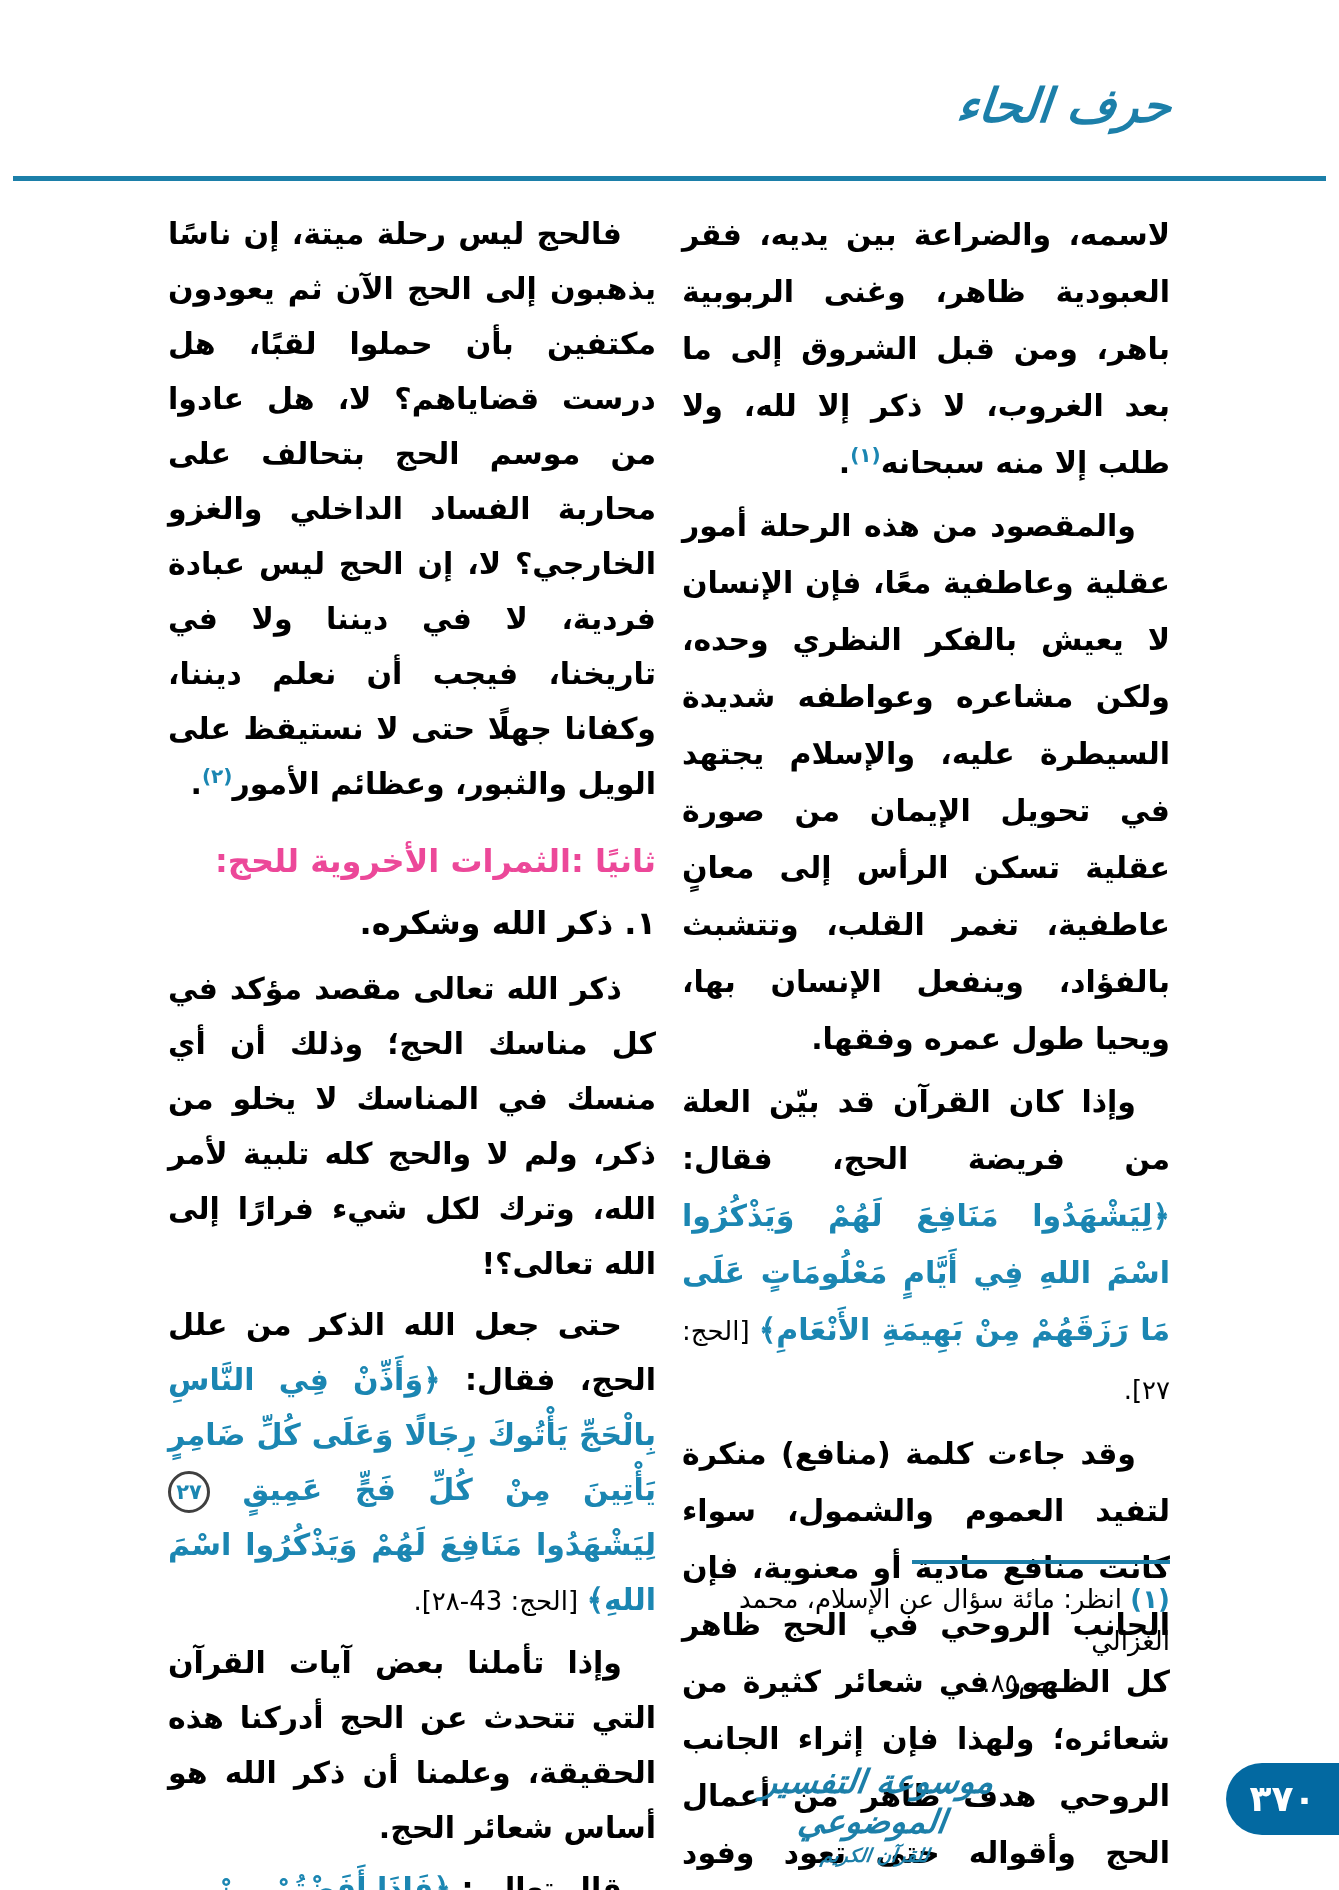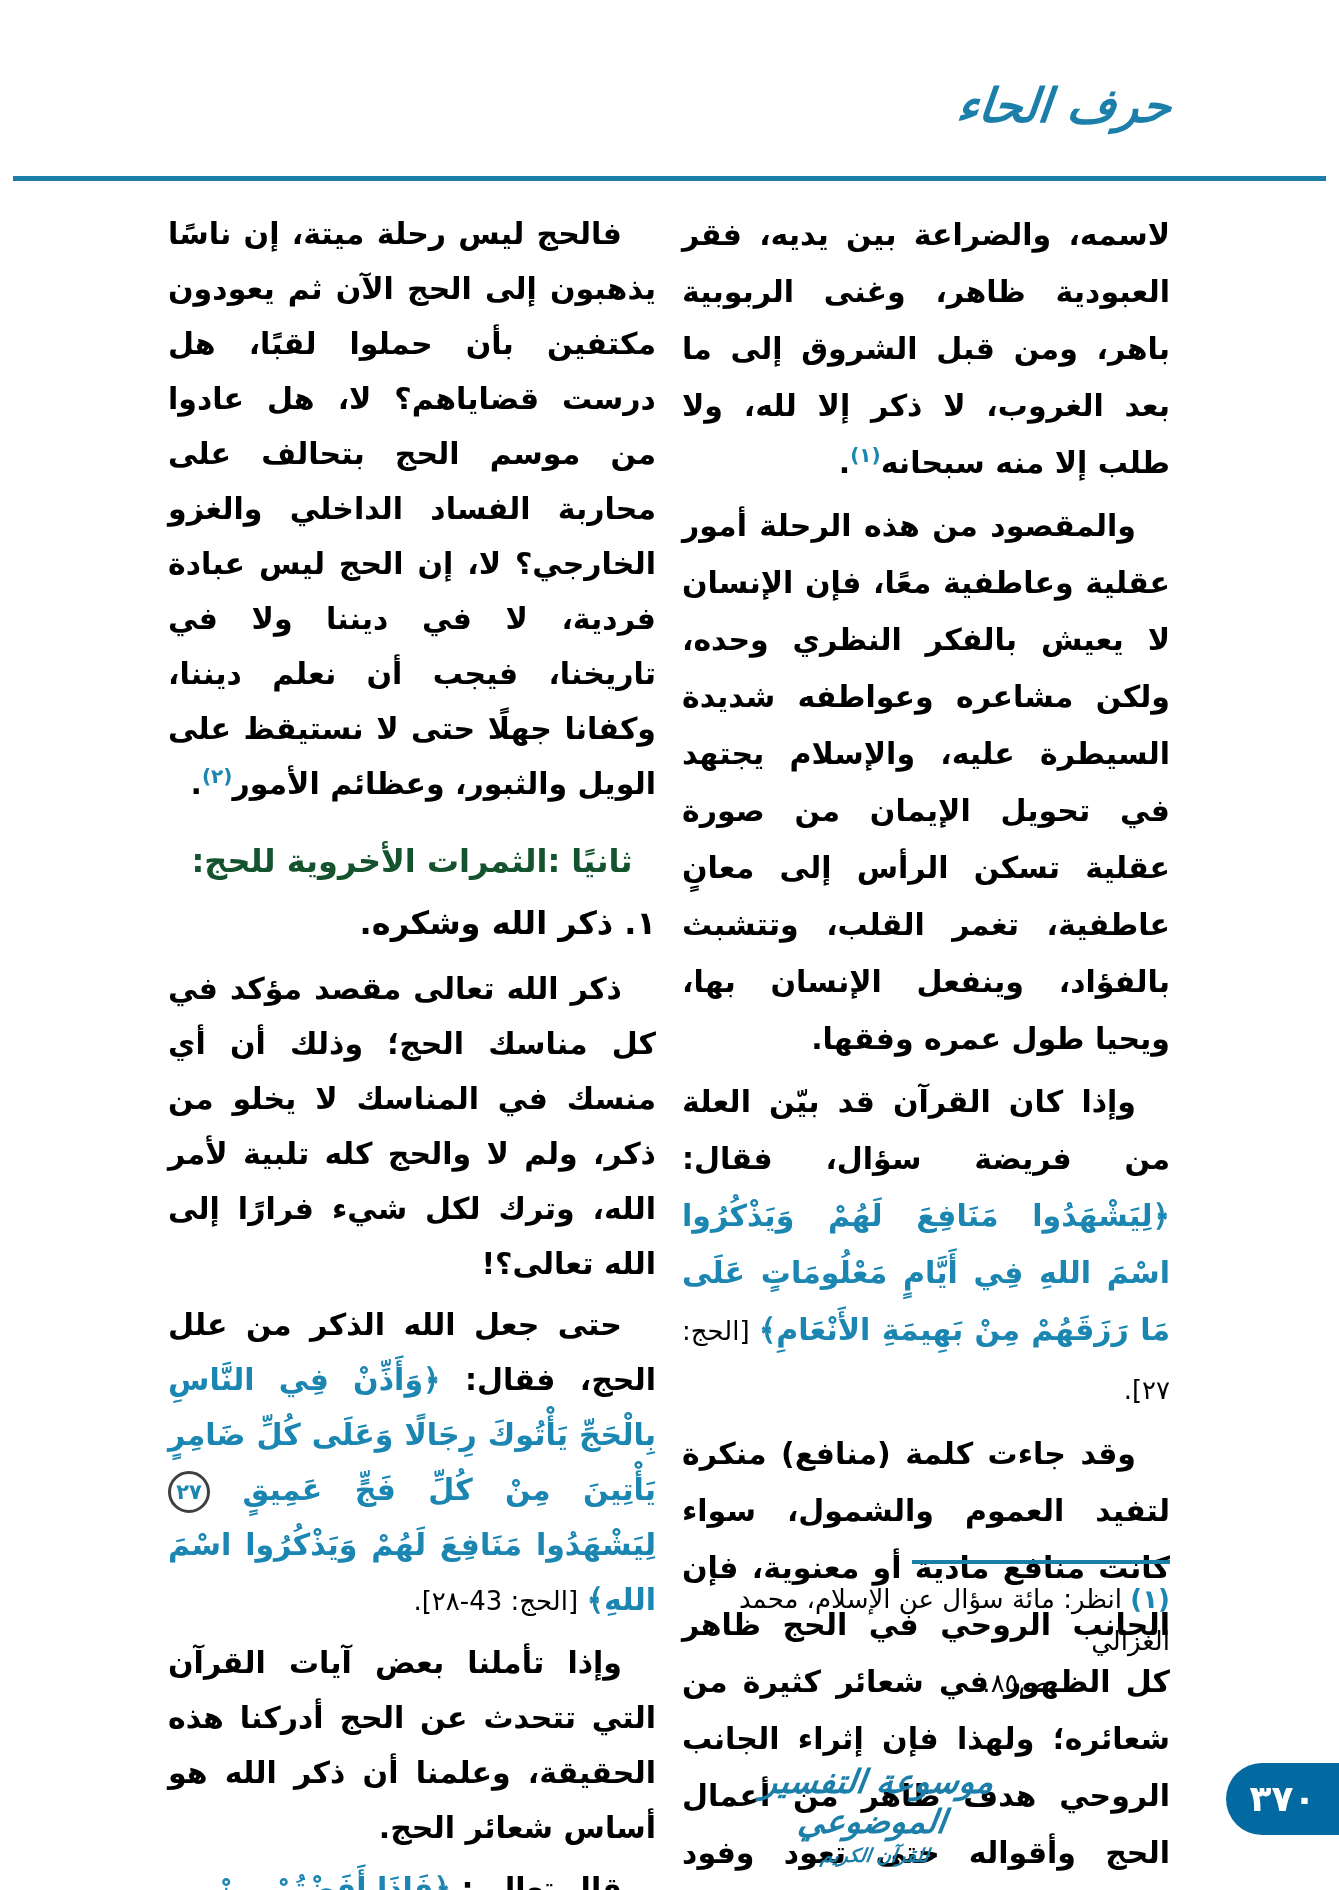--- a/index.html
+++ b/index.html
@@ -45,21 +45,21 @@
   .verse{color:#1b86b2;}
   .verse-ref{font-weight:normal;font-size:26px;color:#000;}
   .ayah{
     display:inline-block;box-sizing:border-box;
     width:42px;height:42px;border:3px solid #404040;border-radius:50%;
     color:#1b86b2;font-size:21px;line-height:36px;text-align:center;
     text-indent:0;vertical-align:middle;
   }
   .h-teal{
     margin:26px 0 14px 0;
-    color:#14532d;font-size:32px;font-weight:bold;line-height:48px;text-align:center;
+    color:#ec4899;font-size:32px;font-weight:bold;line-height:48px;
   }
   .h-black{
     margin:10px 0 14px 0;
     color:#000;font-size:32px;font-weight:bold;line-height:48px;
   }
   
   .footnote{position:absolute;font-size:26px;font-weight:normal;color:#000;line-height:42px;}
   .fn-rule{height:4px;background:#1c7fa9;margin-bottom:14px;}
   .fn-right{top:1560px;right:169px;width:505px;}
   .fn-right .fn-rule{width:258px;}
@@ -88,21 +88,21 @@
 <div class="page">
 
   <div class="header-title">حرف الحاء</div>
   <div class="header-rule"></div>
 
   <div class="content">
 
     <div class="col col-right">
       <p class="para no-indent"><span>لاسمه، والضراعة بين يديه، فقر العبودية ظاهر، وغنى الربوبية باهر، ومن قبل الشروق إلى ما بعد الغروب، لا ذكر إلا لله، ولا طلب إلا منه سبحانه</span><span class="fn-ref">(١)</span><span>.</span></p>
       <p class="para"><span>والمقصود من هذه الرحلة أمور عقلية وعاطفية معًا، فإن الإنسان لا يعيش بالفكر النظري وحده، ولكن مشاعره وعواطفه شديدة السيطرة عليه، والإسلام يجتهد في تحويل الإيمان من صورة عقلية تسكن الرأس إلى معانٍ عاطفية، تغمر القلب، وتتشبث بالفؤاد، وينفعل الإنسان بها، ويحيا طول عمره وفقها.</span></p>
-      <p class="para"><span>وإذا كان القرآن قد بيّن العلة من فريضة سؤال، فقال: </span><span class="verse">﴿لِيَشْهَدُوا مَنَافِعَ لَهُمْ وَيَذْكُرُوا اسْمَ اللهِ فِي أَيَّامٍ مَعْلُومَاتٍ عَلَى مَا رَزَقَهُمْ مِنْ بَهِيمَةِ الأَنْعَامِ﴾</span><span class="verse-ref"> [الحج: ٢٧].</span></p>
+      <p class="para"><span>وإذا كان القرآن قد بيّن العلة من فريضة الحج، فقال: </span><span class="verse">﴿لِيَشْهَدُوا مَنَافِعَ لَهُمْ وَيَذْكُرُوا اسْمَ اللهِ فِي أَيَّامٍ مَعْلُومَاتٍ عَلَى مَا رَزَقَهُمْ مِنْ بَهِيمَةِ الأَنْعَامِ﴾</span><span class="verse-ref"> [الحج: ٢٧].</span></p>
       <p class="para"><span>وقد جاءت كلمة (منافع) منكرة لتفيد العموم والشمول، سواء كانت منافع مادية أو معنوية، فإن الجانب الروحي في الحج ظاهر كل الظهور في شعائر كثيرة من شعائره؛ ولهذا فإن إثراء الجانب الروحي هدف ظاهر من أعمال الحج وأقواله حتى تعود وفود الرحمن جياشة العواطف بحب الله وخشيته، متواصية على تنفيذ وصاياه وإعظام حقوقه.</span></p>
     </div>
 
     <div class="col col-left">
       <p class="para"><span>فالحج ليس رحلة ميتة، إن ناسًا يذهبون إلى الحج الآن ثم يعودون مكتفين بأن حملوا لقبًا، هل درست قضاياهم؟ لا، هل عادوا من موسم الحج بتحالف على محاربة الفساد الداخلي والغزو الخارجي؟ لا، إن الحج ليس عبادة فردية، لا في ديننا ولا في تاريخنا، فيجب أن نعلم ديننا، وكفانا جهلًا حتى لا نستيقظ على الويل والثبور، وعظائم الأمور</span><span class="fn-ref">(٢)</span><span>.</span></p>
       <h2 class="h-teal">ثانيًا :الثمرات الأخروية للحج:</h2>
       <h3 class="h-black">١. ذكر الله وشكره.</h3>
       <p class="para"><span>ذكر الله تعالى مقصد مؤكد في كل مناسك الحج؛ وذلك أن أي منسك في المناسك لا يخلو من ذكر، ولم لا والحج كله تلبية لأمر الله، وترك لكل شيء فرارًا إلى الله تعالى؟!</span></p>
       <p class="para"><span>حتى جعل الله الذكر من علل الحج، فقال: </span><span class="verse"><span>﴿وَأَذِّنْ فِي النَّاسِ بِالْحَجِّ يَأْتُوكَ رِجَالًا وَعَلَى كُلِّ ضَامِرٍ يَأْتِينَ مِنْ كُلِّ فَجٍّ عَمِيقٍ </span><span class="ayah">٢٧</span><span> لِيَشْهَدُوا مَنَافِعَ لَهُمْ وَيَذْكُرُوا اسْمَ اللهِ﴾</span></span><span class="verse-ref"> [الحج: 43-٢٨].</span></p>
       <p class="para"><span>وإذا تأملنا بعض آيات القرآن التي تتحدث عن الحج أدركنا هذه الحقيقة، وعلمنا أن ذكر الله هو أساس شعائر الحج.</span></p>

